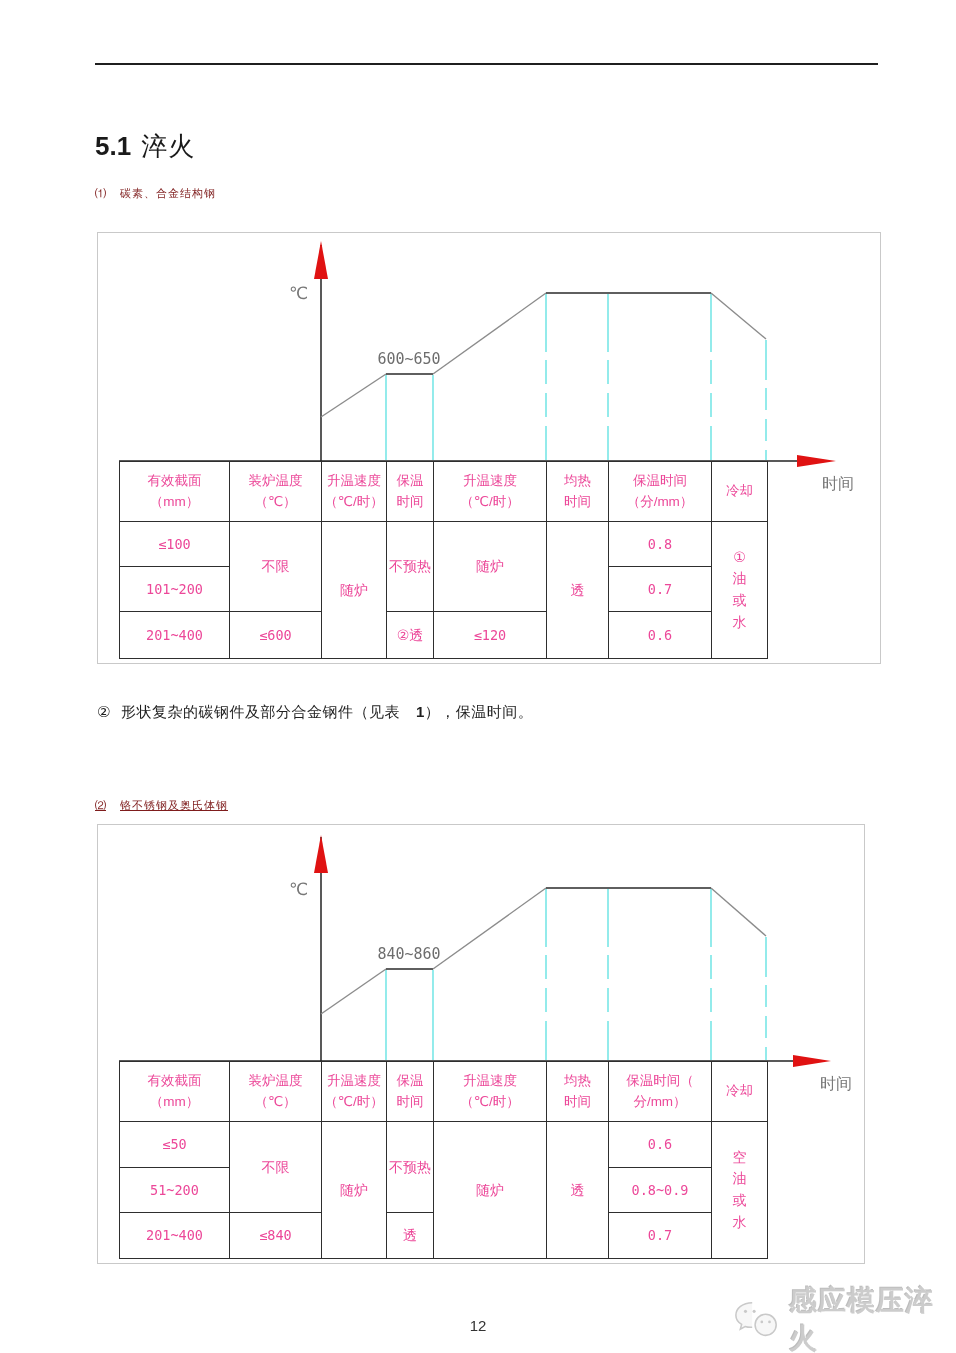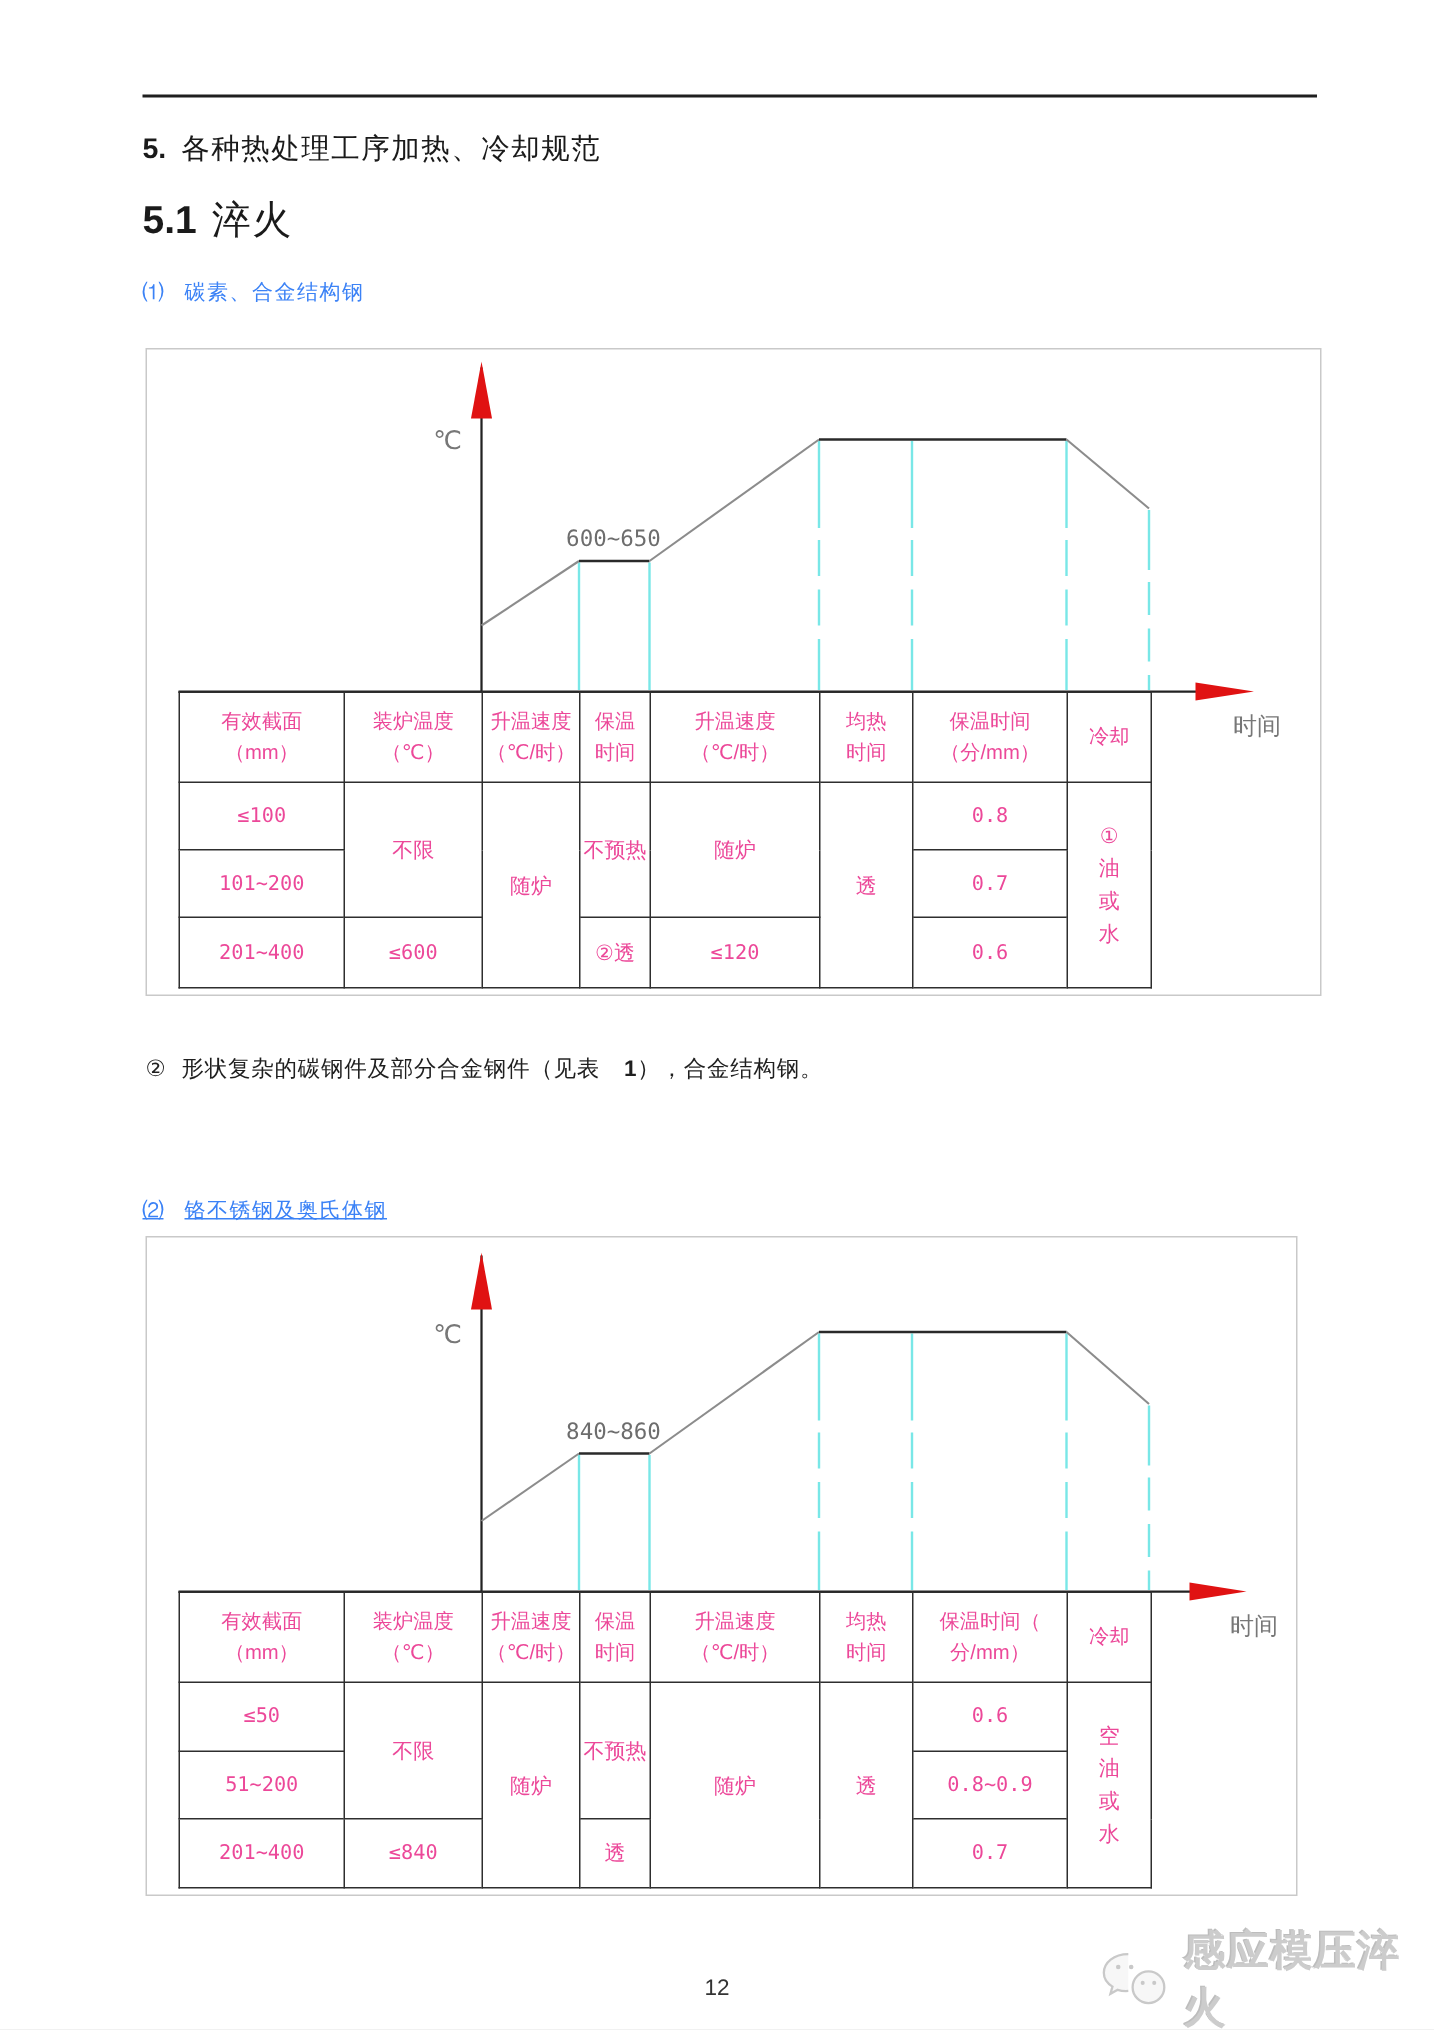--- a/index.html
+++ b/index.html
@@ -6,21 +6,21 @@
   .page{
     position:relative;width:956px;height:1353px;background:#ffffff;
     font-family:"Liberation Sans","DejaVu Sans",sans-serif;color:#1a1a1a;
     overflow:hidden;margin:0 auto;
   }
   .abs{position:absolute;}
   .top-rule{left:95px;top:63px;width:783px;height:0;border-top:2px solid #1f1f1f;}
   .h1{left:95px;top:86px;font-size:19px;letter-spacing:1px;}
   .h1 .num,.h2 .num{font-weight:bold;margin-right:10px;letter-spacing:0;}
   .h2{left:95px;top:129px;font-size:26px;letter-spacing:1px;}
-  .item-line{left:95px;font-size:14px;letter-spacing:1px;color:#3b82f6;}
+  .item-line{left:95px;font-size:11px;letter-spacing:1px;color:#7f1d1d;}
   .item-line .inum{margin-right:14px;letter-spacing:0;}
   .figure{border:1px solid #c9c9c9;background:#fff;}
   .fig1{left:97px;top:232px;width:782px;height:430px;}
   .fig2{left:97px;top:824px;width:766px;height:438px;}
   .chart-svg{position:absolute;left:0;top:0;}
   .spec-table{
     position:absolute;border-collapse:collapse;table-layout:fixed;
     font-size:14px;color:#ec4899;
   }
   .spec-table td{
@@ -44,23 +44,20 @@
     text-shadow:1px 1px 0 #ffffff,-1px -1px 0 #bdbdbd;
   }
 </style>
 </head>
 <body>
 
 <div class="page">
 
   <div class="abs top-rule"></div>
 
-  <div class="abs h1">
-    <span class="num">5.</span><span>各种热处理工序加热、冷却规范</span>
-  </div>
 
   <div class="abs h2">
     <span class="num">5.1</span><span>淬火</span>
   </div>
 
   <div class="abs item-line" style="top:186px;">
     <span class="inum">⑴</span><span>碳素、合金结构钢</span>
   </div>
 
   <div class="abs figure fig1">
@@ -144,21 +141,21 @@
         <td class="num">≤600</td>
         <td>②透</td>
         <td class="num">≤120</td>
         <td class="num">0.6</td>
       </tr>
     </tbody>
       </table>
   </div>
 
   <div class="abs footnote" style="top:703px;">
-    <span class="marker">②</span><span>形状复杂的碳钢件及部分合金钢件（见表</span><span class="ref">1</span><span>），合金结构钢。</span>
+    <span class="marker">②</span><span>形状复杂的碳钢件及部分合金钢件（见表</span><span class="ref">1</span><span>），保温时间。</span>
   </div>
 
   <div class="abs item-line" style="top:798px;text-decoration:underline;">
     <span class="inum">⑵</span><span>铬不锈钢及奥氏体钢</span>
   </div>
 
   <div class="abs figure fig2">
     <svg class="chart-svg" width="766" height="438" viewBox="0 0 766 438">
       <g stroke="#79e7e7" stroke-width="1.6" fill="none">
         <line x1="288" y1="145" x2="288" y2="235"></line>

